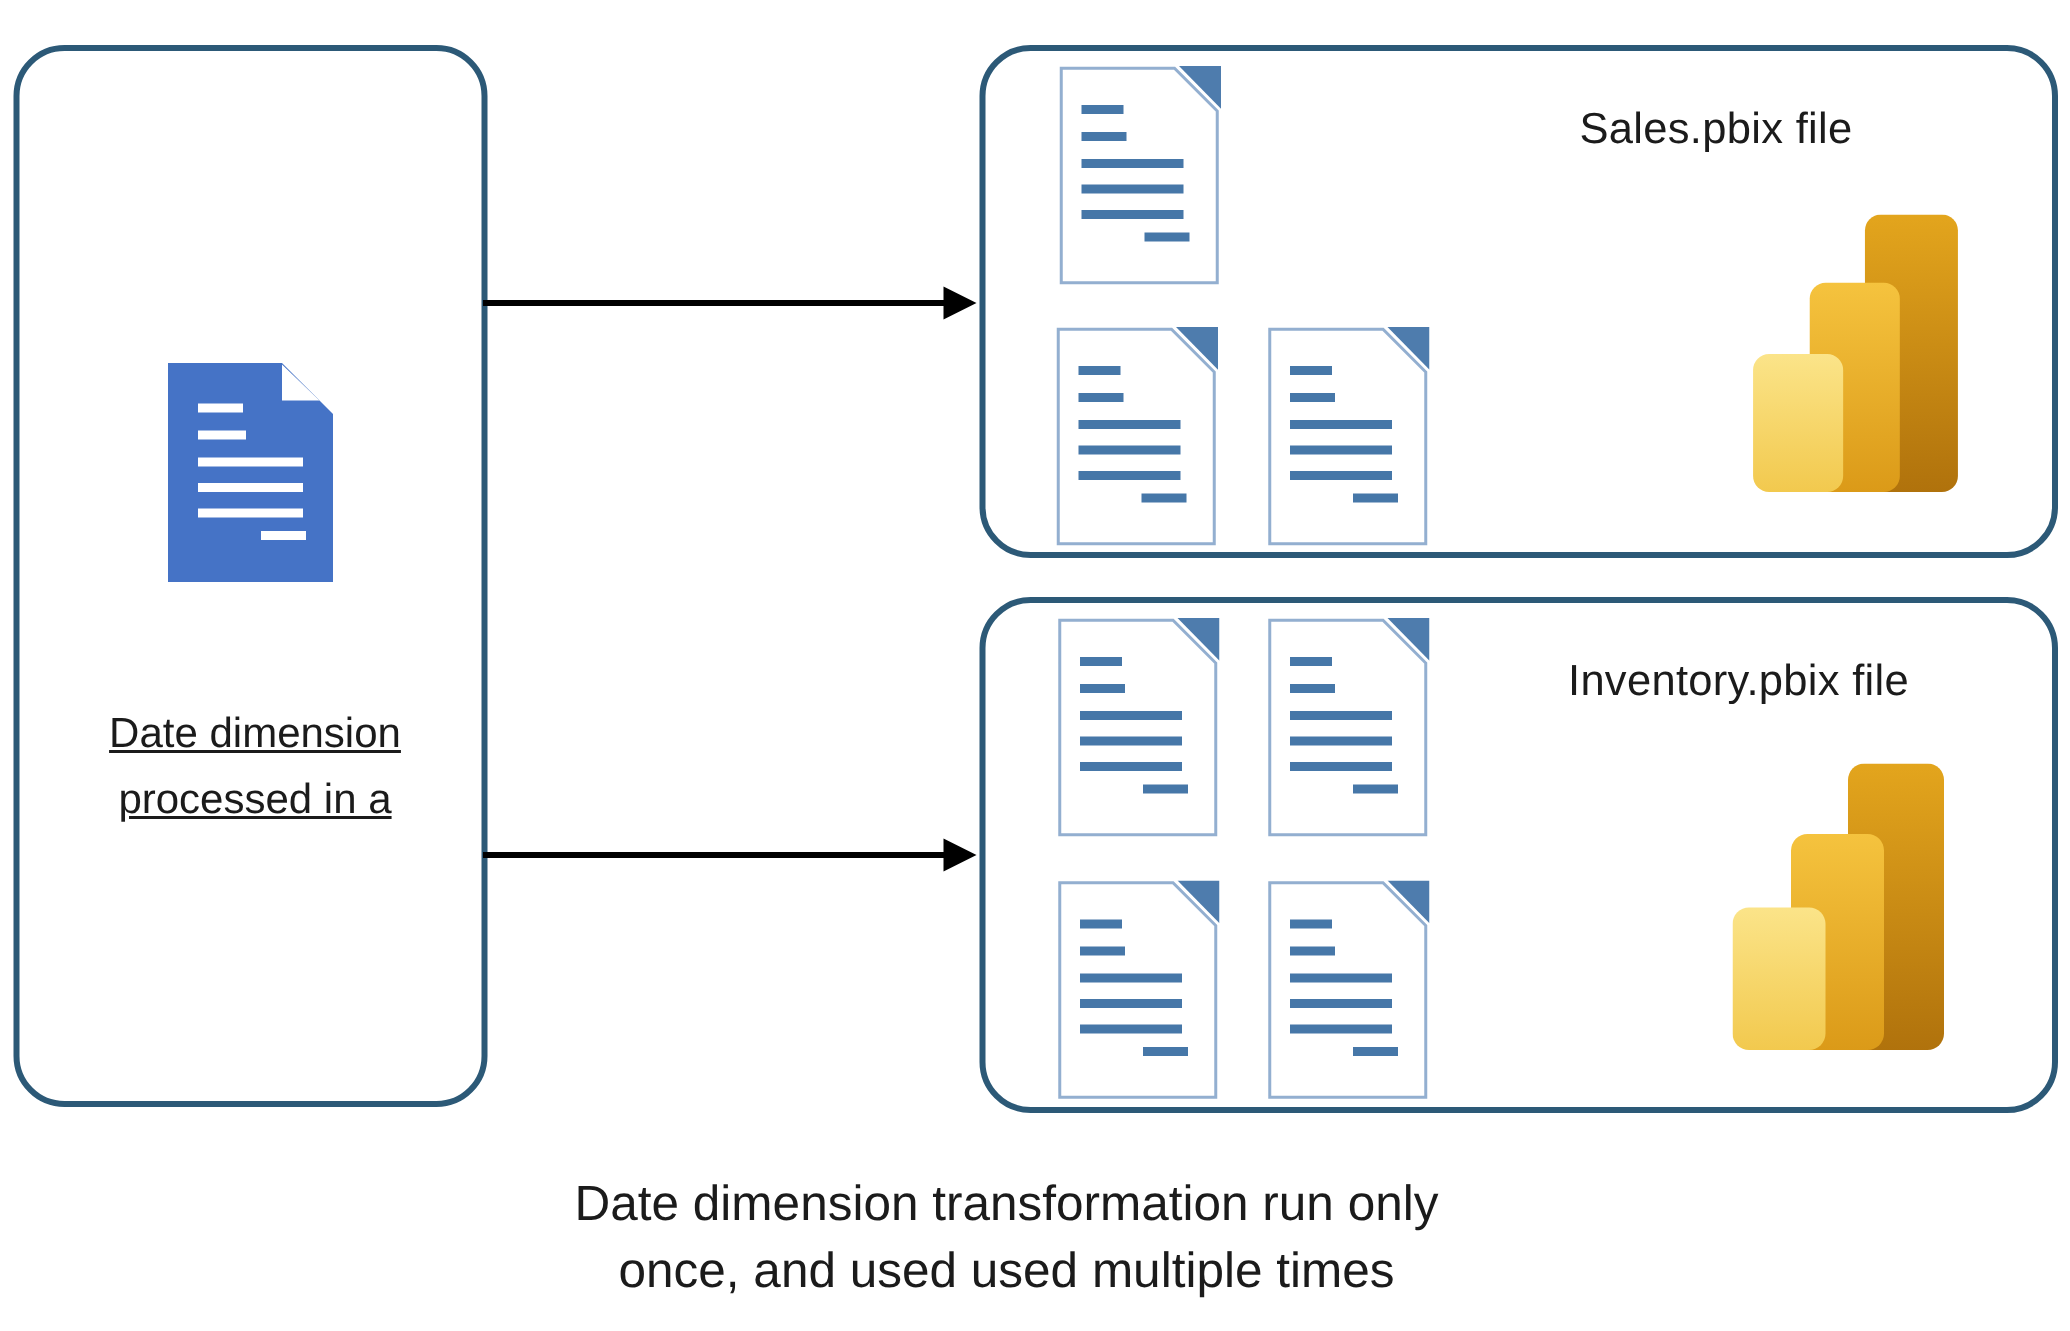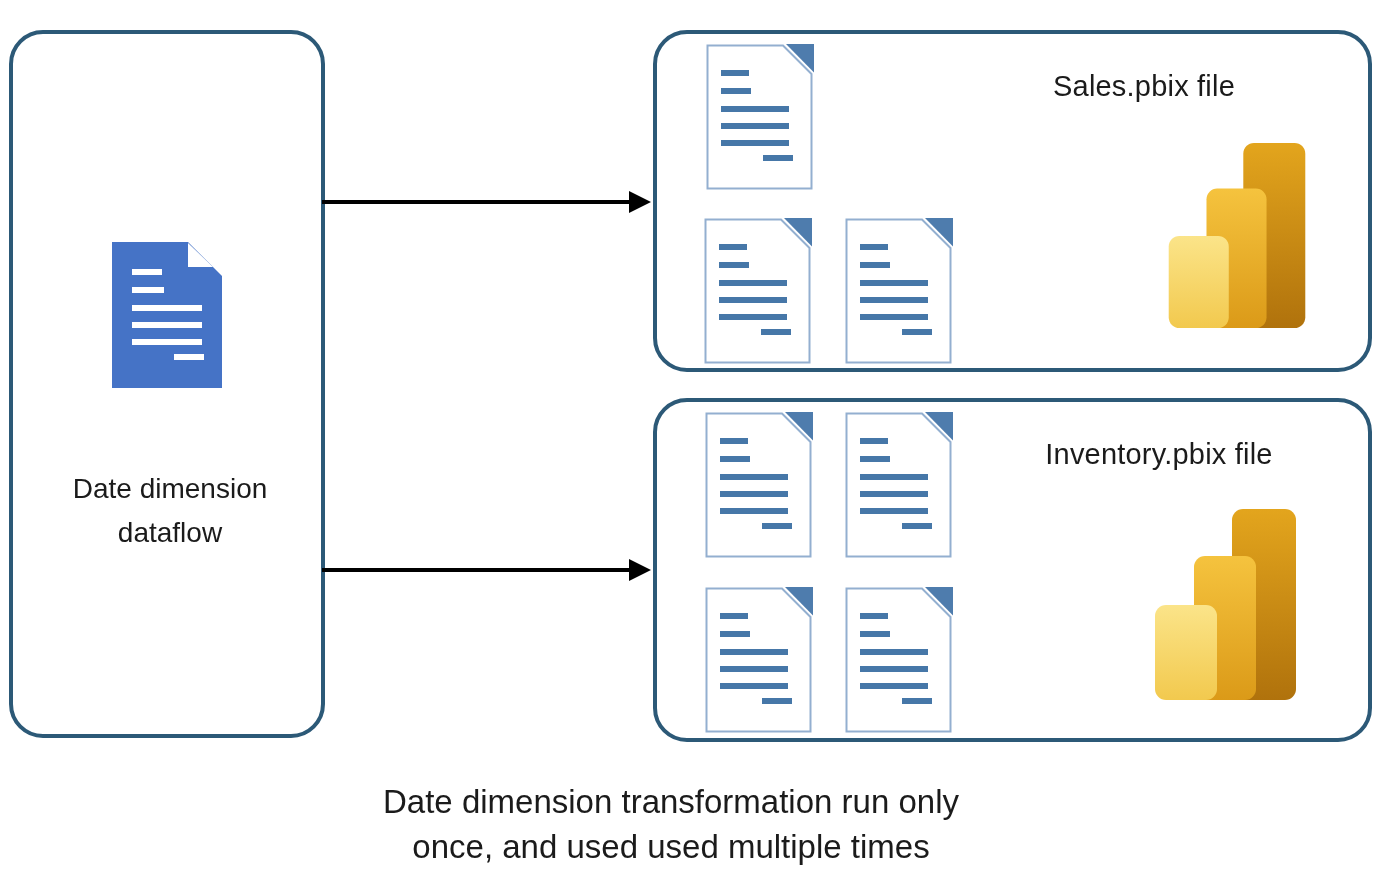--- a/index.html
+++ b/index.html
@@ -16,21 +16,21 @@
   #inventory-box{left:653px;top:398px;width:719px;height:344px;}
 
   .box-title{
     position:absolute;font-size:29px;letter-spacing:0.2px;text-align:center;white-space:nowrap;
   }
   #sales-title{left:337px;top:36px;width:300px;}
   #inventory-title{left:352px;top:36px;width:300px;}
 
   .source-label{
     position:absolute;left:17px;top:433px;width:280px;text-align:center;
-    font-size:28px;line-height:44px;
+    font-size:28px;line-height:44px;text-decoration:underline;
   }
   .caption{
     position:absolute;left:321px;top:779px;width:700px;text-align:center;
     font-size:33px;line-height:45px;
   }
 
   .doc-slot{position:absolute;width:108px;height:146px;}
   .doc-slot svg{display:block;width:100%;height:100%;}
   #source-doc{position:absolute;left:99px;top:208px;width:110px;height:146px;}
   #source-doc svg{display:block;width:100%;height:100%;}
@@ -83,21 +83,21 @@
         <rect x="20" y="27" width="30" height="6" fill="#ffffff"></rect>
         <rect x="20" y="45" width="32" height="6" fill="#ffffff"></rect>
         <rect x="20" y="63" width="70" height="6" fill="#ffffff"></rect>
         <rect x="20" y="80" width="70" height="6" fill="#ffffff"></rect>
         <rect x="20" y="97" width="70" height="6" fill="#ffffff"></rect>
         <rect x="62" y="112" width="30" height="6" fill="#ffffff"></rect>
       </svg>
     </div>
     <div class="source-label">
       <div>Date dimension</div>
-      <div>dataflow</div>
+      <div>processed in a</div>
     </div>
   </div>
 
   <div id="arrow1-line" class="arrow-line"></div>
   <div id="arrow1-head" class="arrow-head"></div>
   <div id="arrow2-line" class="arrow-line"></div>
   <div id="arrow2-head" class="arrow-head"></div>
 
   <div id="inventory-box" class="rbox">
     <div id="inventory-title" class="box-title">Inventory.pbix file</div>

